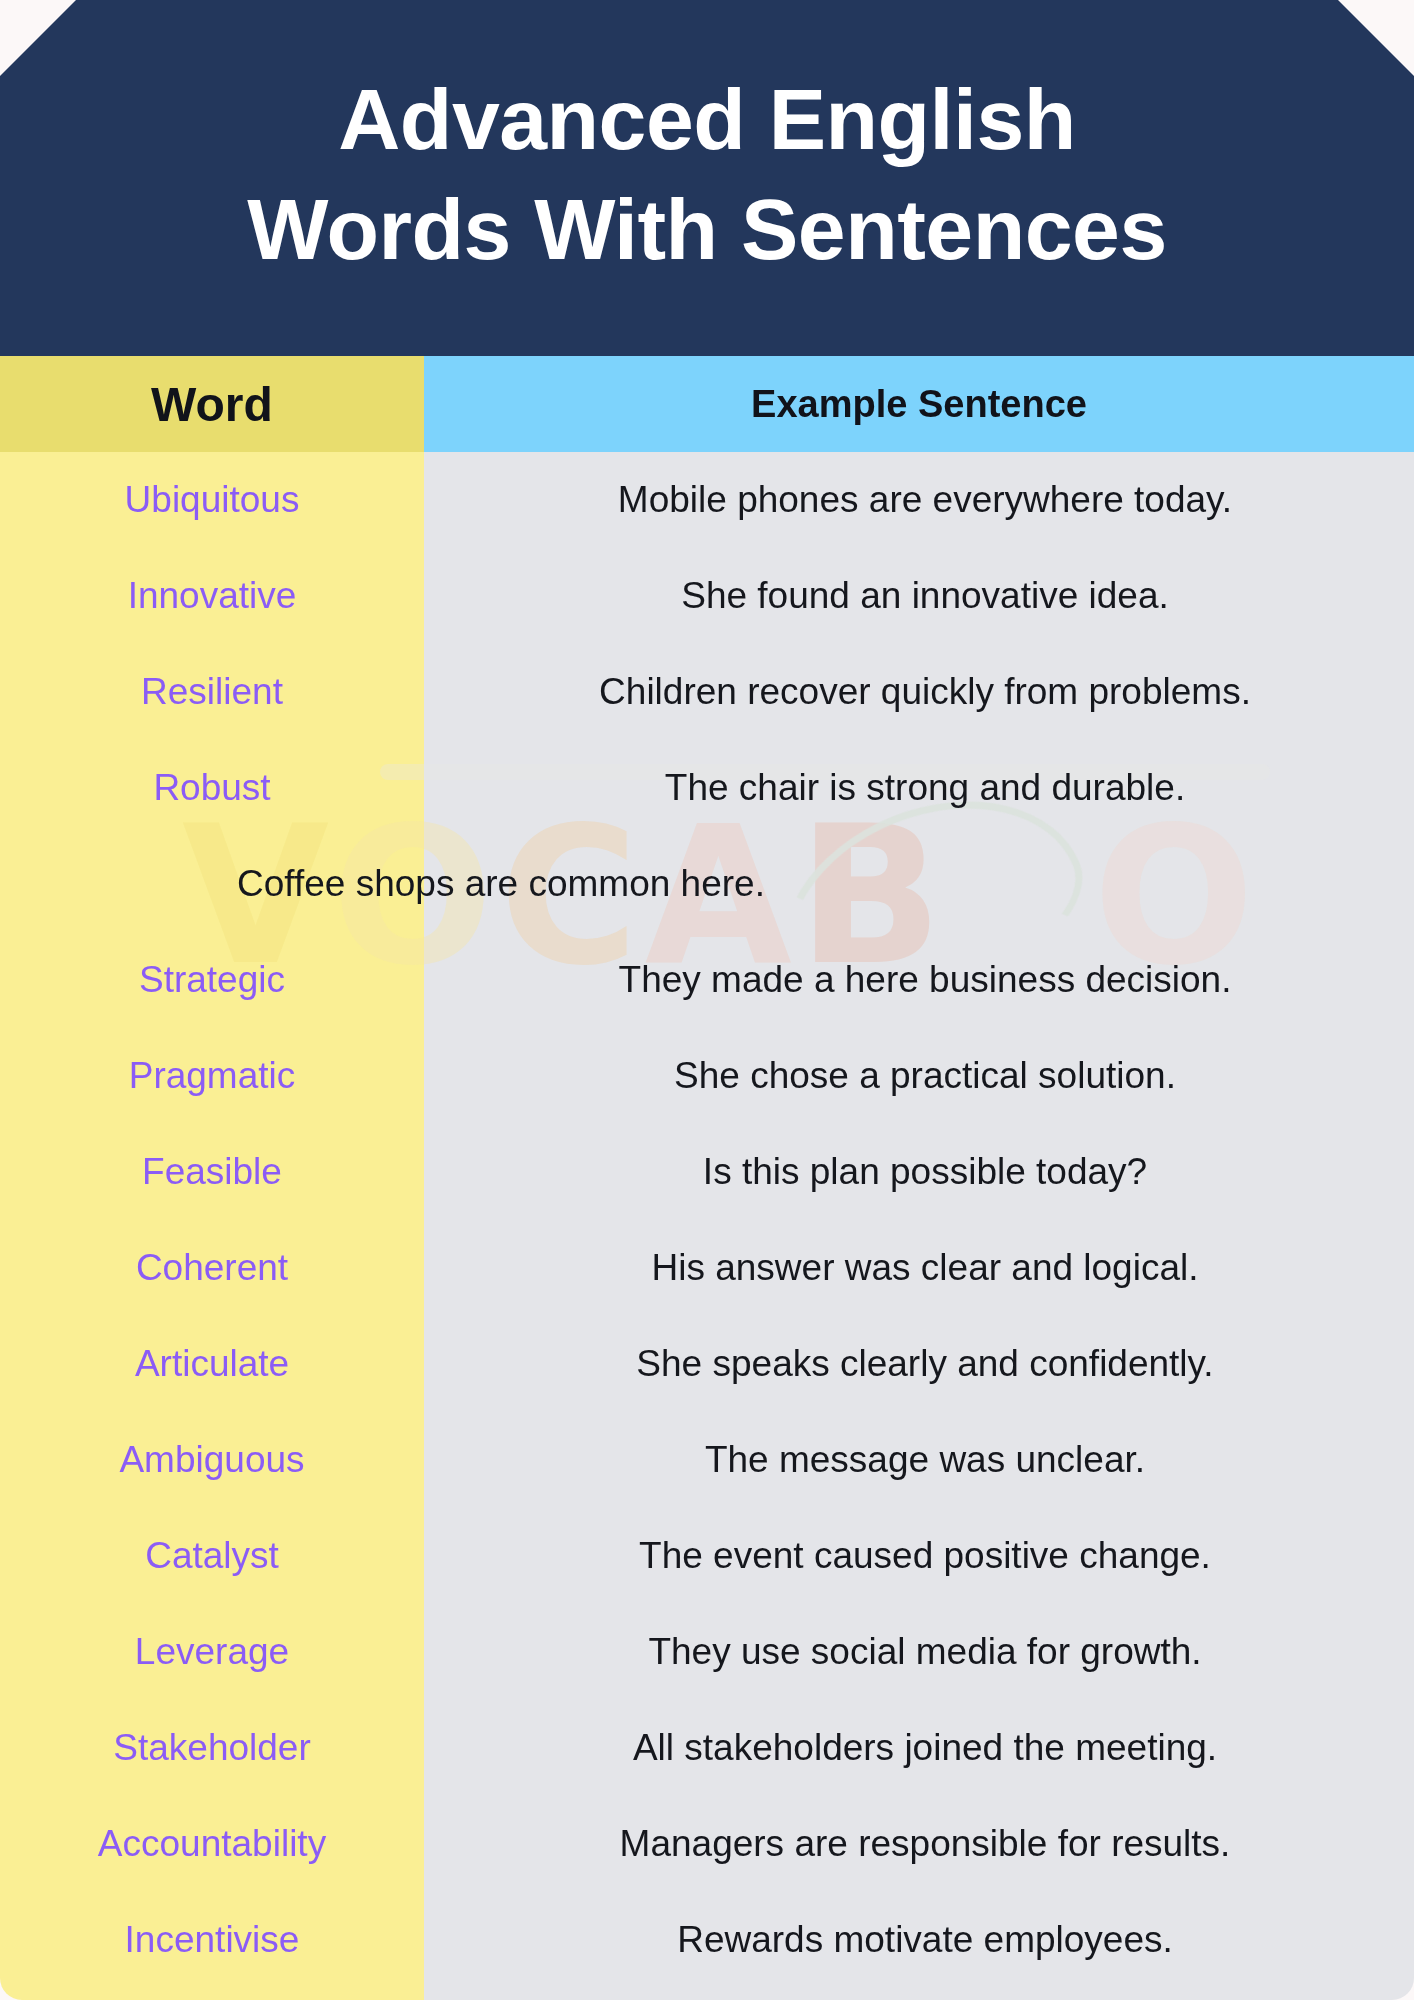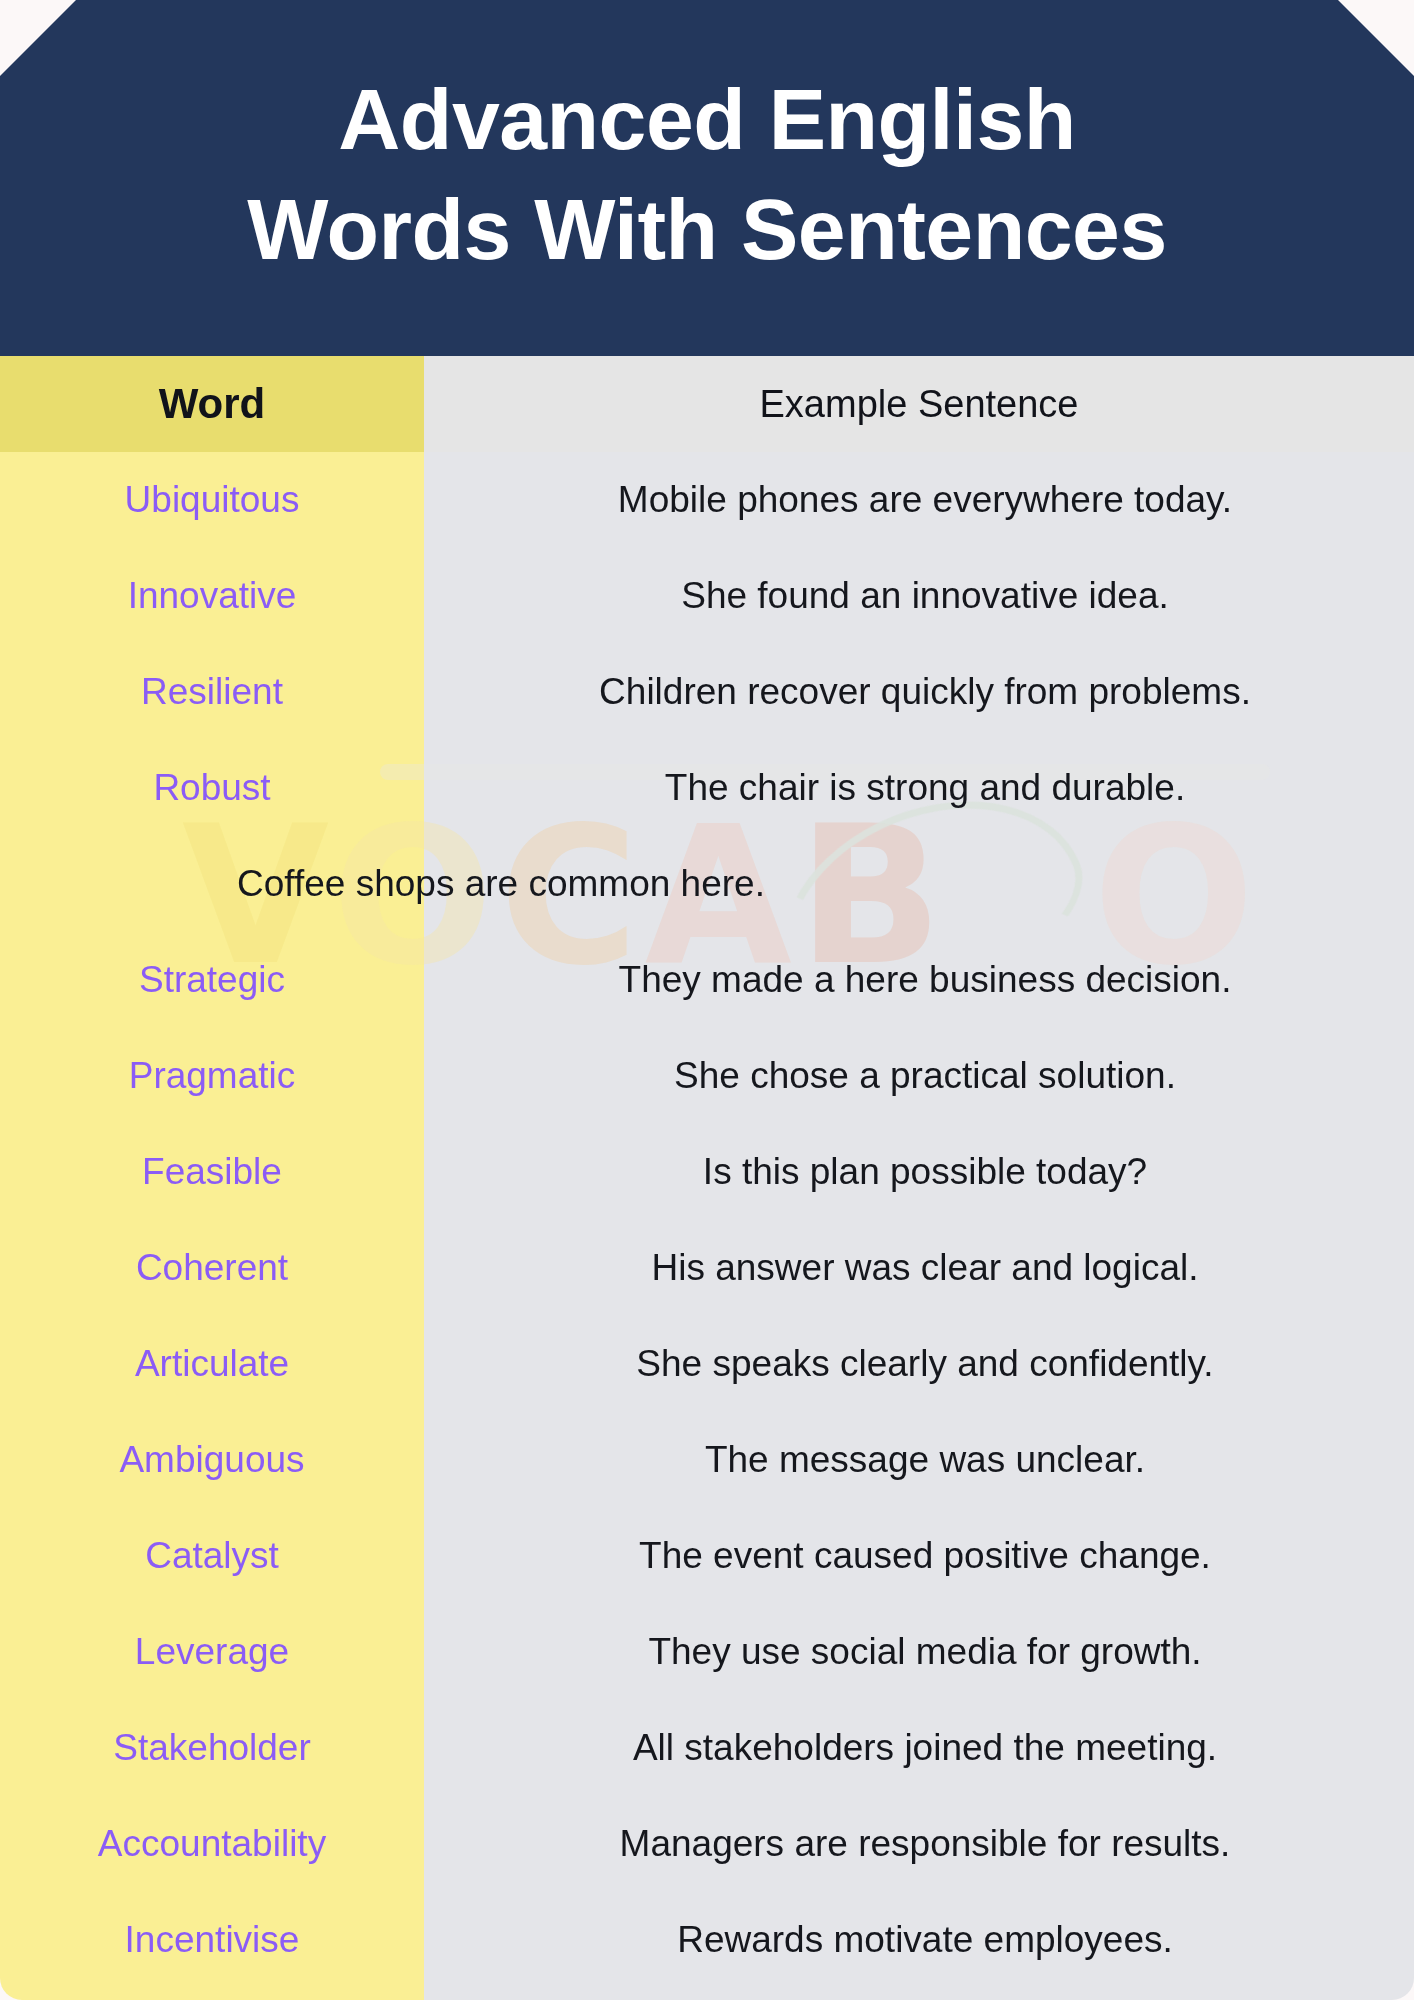--- a/index.html
+++ b/index.html
@@ -77,28 +77,28 @@
     align-items: center;
     justify-content: center;
     text-align: center;
   }
   .cell-word { width: 424px; }
   .cell-sentence { width: 990px; }
 
   .head-row .cell-word {
     background: #e8dd6e;
     color: #11131a;
-    font-size: 42px;
+    font-size: 48px;
     font-weight: bold;
   }
   .head-row .cell-sentence {
-    background: #e5e5e5;
+    background: #7dd3fc;
     color: #11131a;
     font-size: 38px;
-    font-weight: normal;
+    font-weight: bold;
   }
 
   .body-wrap {
     position: relative;
     flex: 1 1 auto;
     display: flex;
     flex-direction: column;
   }
 
   .body-bg {

